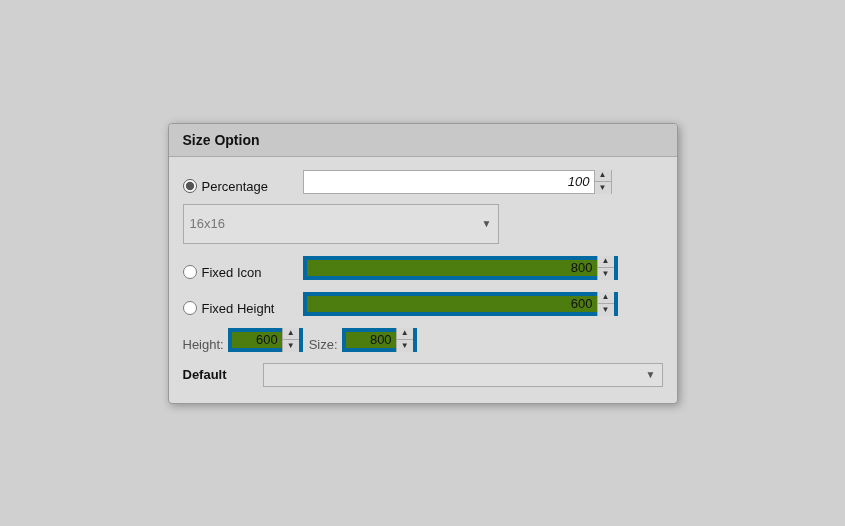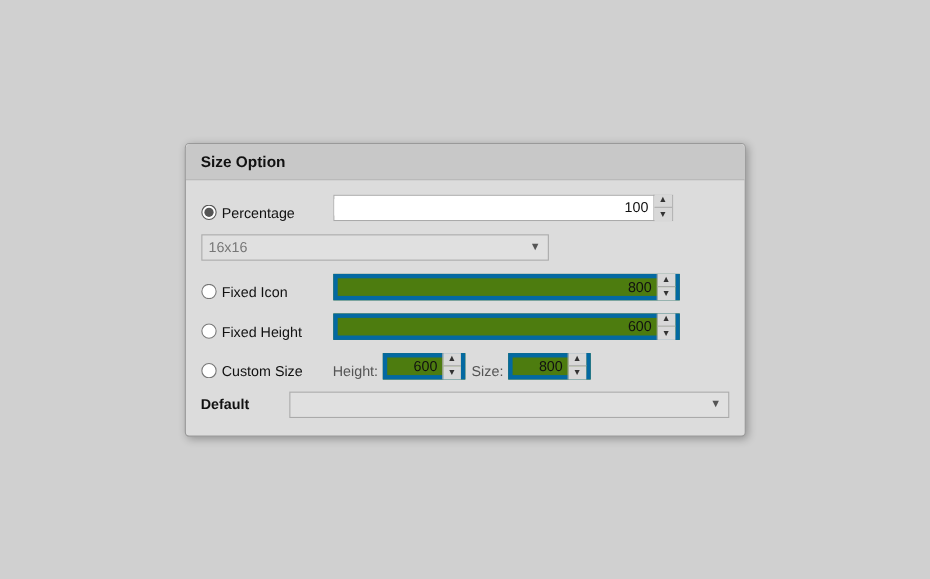--- a/index.html
+++ b/index.html
@@ -110,21 +110,21 @@
 
     .spinner-btn:not(:last-child) {
       border-bottom: 1px solid #aaa;
     }
 
     .select-field {
       display: flex;
       align-items: center;
       border: 1px solid #aaa;
       background: #e0e0e0;
-      height: 24px;
+      height: 40px;
       width: 316px;
       padding: 0 6px;
       justify-content: space-between;
       color: #777;
     }
 
     .select-arrow {
       font-size: 10px;
       color: #555;
     }
@@ -171,21 +171,21 @@
     <span>Size Option</span>
   </div>
   <div class="panel-body">
 
     <div class="row">
       <label class="radio-label">
         <input type="radio" name="size-option" checked="" style="">
         <span>Percentage</span>
       </label>
       <div class="input-spinner input-spinner-medium percentage-input">
-        <input type="text" value="100" style="width: 290px; background: rgb(255, 255, 255);">
+        <input type="text" value="100" style="width: 290px; background: rgb(255, 255, 255); font-style: italic;">
         <div class="spinner-btns">
           <button class="spinner-btn">▲</button>
           <button class="spinner-btn">▼</button>
         </div>
       </div>
     </div>
 
     <div class="row">
       <div class="select-field">
         <span>16x16</span>
@@ -215,24 +215,20 @@
       <div class="input-spinner input-spinner-medium">
         <input type="text" value="600" style="width: 290px;">
         <div class="spinner-btns">
           <button class="spinner-btn">▲</button>
           <button class="spinner-btn">▼</button>
         </div>
       </div>
     </div>
 
     <div class="row">
-      <label class="radio-label">
-        <input type="radio" name="size-option" style="">
-        <span>Custom Size</span>
-      </label>
       <span class="custom-label">Height:</span>
       <div class="input-spinner input-spinner-small" style="margin-right:6px;">
         <input type="text" value="600" style="width: 50px;">
         <div class="spinner-btns">
           <button class="spinner-btn">▲</button>
           <button class="spinner-btn">▼</button>
         </div>
       </div>
       <span class="custom-label">Size:</span>
       <div class="input-spinner input-spinner-small">

